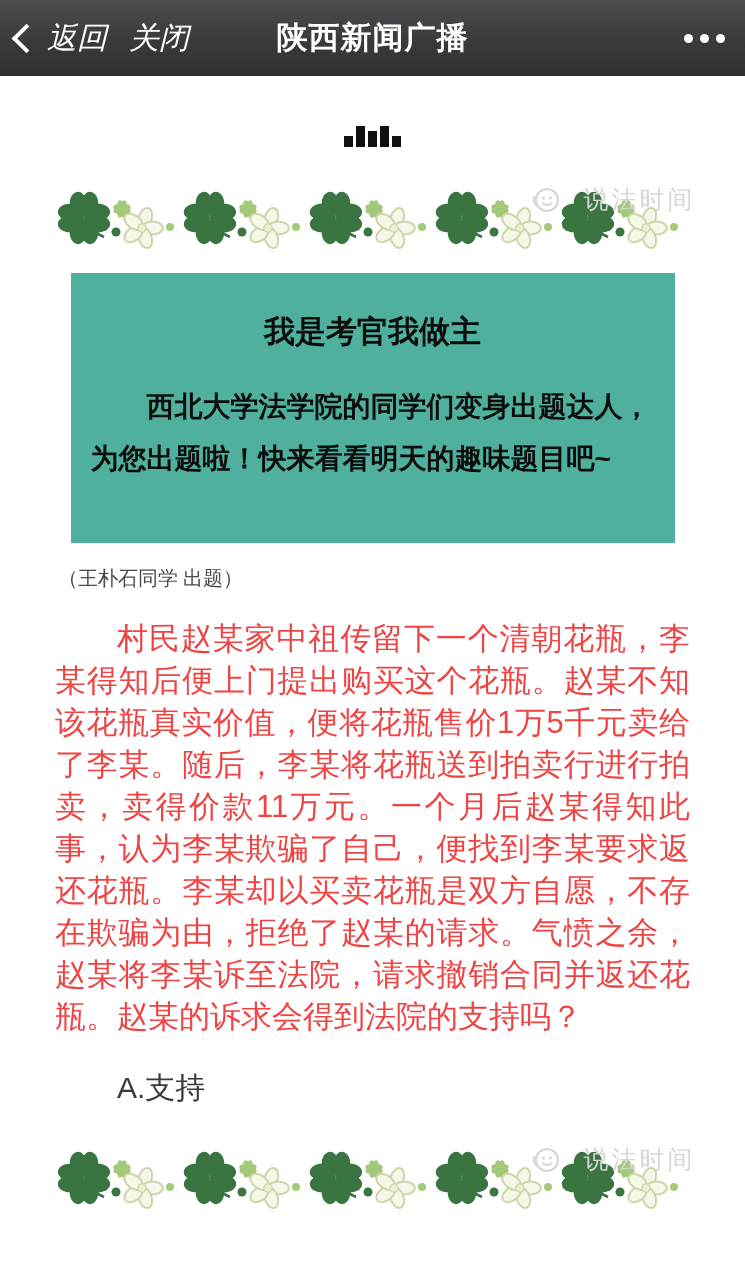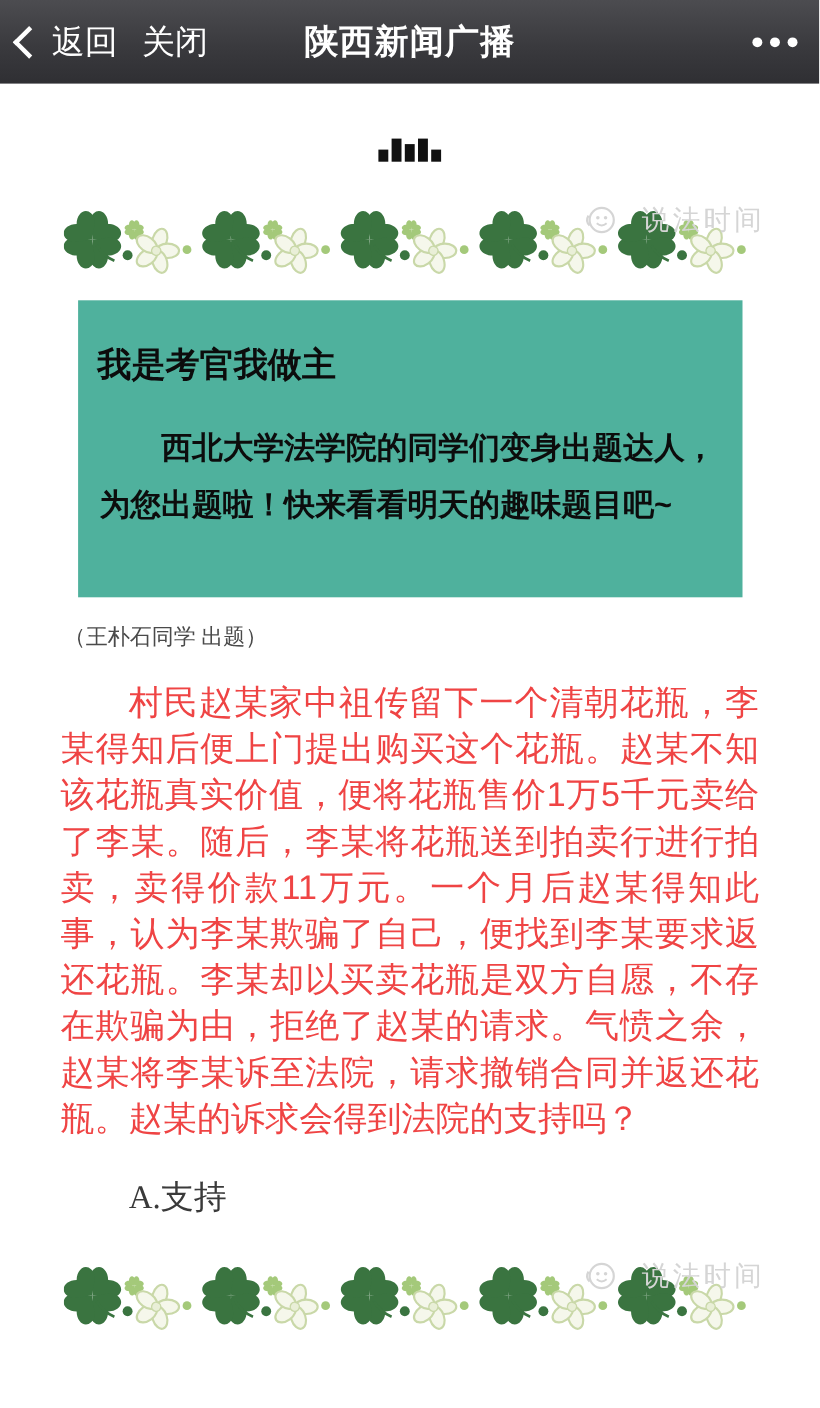--- a/index.html
+++ b/index.html
@@ -18,20 +18,21 @@
     height:76px;
     background:linear-gradient(180deg,#4c4c50 0%,#3a3a3e 55%,#2f2f33 100%);
     display:flex;align-items:center;
     color:#ffffff;
   }
   .nav-left{
     display:flex;align-items:center;
     padding-left:16px;
     font-size:30px;
     z-index:2;
+    font-style:italic;
   }
   .chevron{
     width:17px;height:17px;
     border-left:4px solid #fff;
     border-bottom:4px solid #fff;
     transform:rotate(45deg);
     margin-right:10px;
     display:inline-block;
   }
   .nav-btn{margin-right:22px;cursor:pointer;}
@@ -79,20 +80,21 @@
 
   
   .quiz-card{
     width:568px;
     margin:22px auto 0 auto;
     background:#4fb19d;
     padding:24px 18px 58px 18px;
     color:#0c0c0c;
   }
   .quiz-card .card-title{
+    text-align:center;
     font-size:31px;font-weight:bold;
     margin:14px 0 0 0;
   }
   .quiz-card .card-intro{
     margin:28px 2px 0 2px;
     font-size:28px;font-weight:bold;
     line-height:52px;
     text-indent:2em;
     text-align:left;
   }
@@ -110,21 +112,21 @@
     font-size:31px;
     line-height:42px;
     color:#ef4444;
     text-indent:2em;
     text-align:justify;
   }
   .options-row{
     display:flex;
     margin:30px 55px 0 117px;
     gap:62px;
-    font-family:Liberation Serif, serif;
+    font-family:Liberation Sans, sans-serif;
     font-size:30px;
     color:#3a3a3a;
   }
   .clover-row.second{margin-top:38px;}
 </style>
 </head>
 <body>
 
 <svg width="0" height="0" style="position:absolute" aria-hidden="true">
   <defs>

